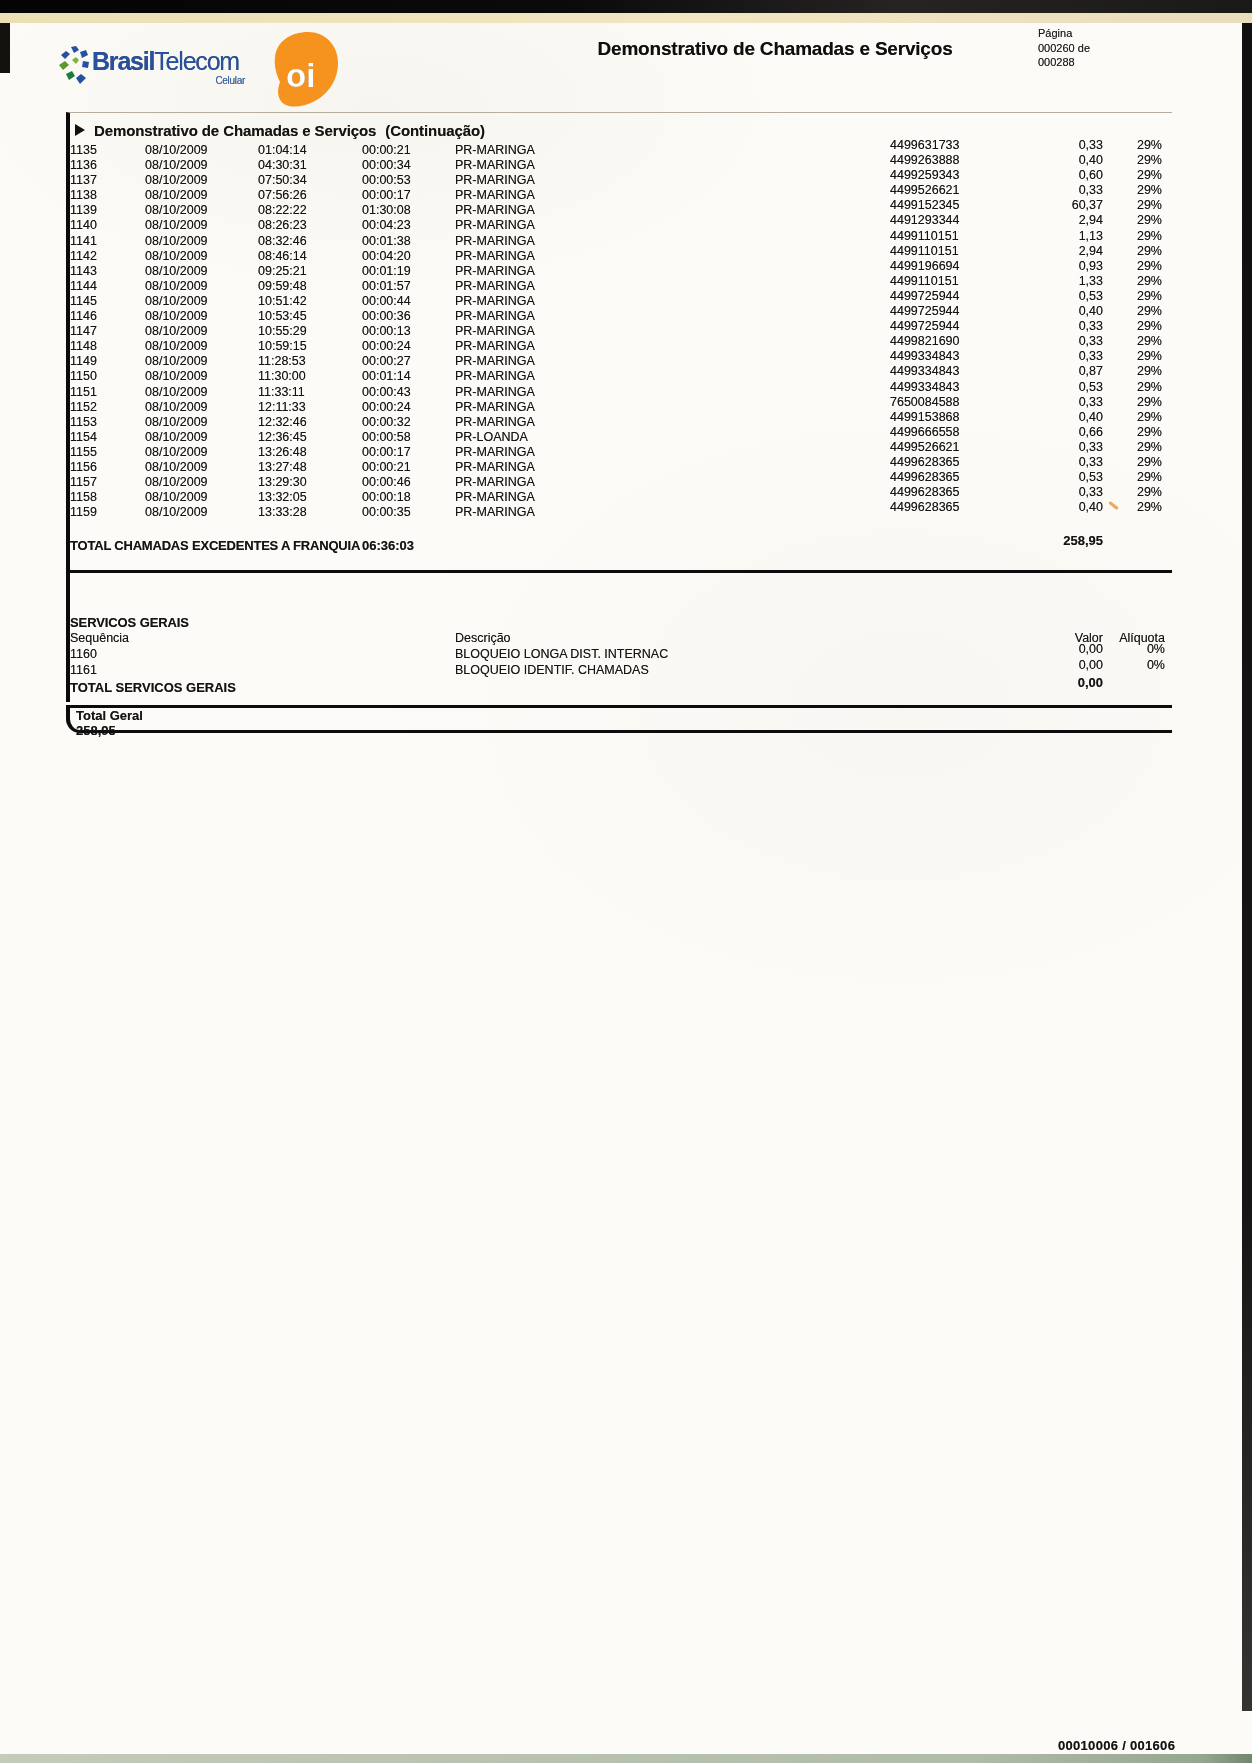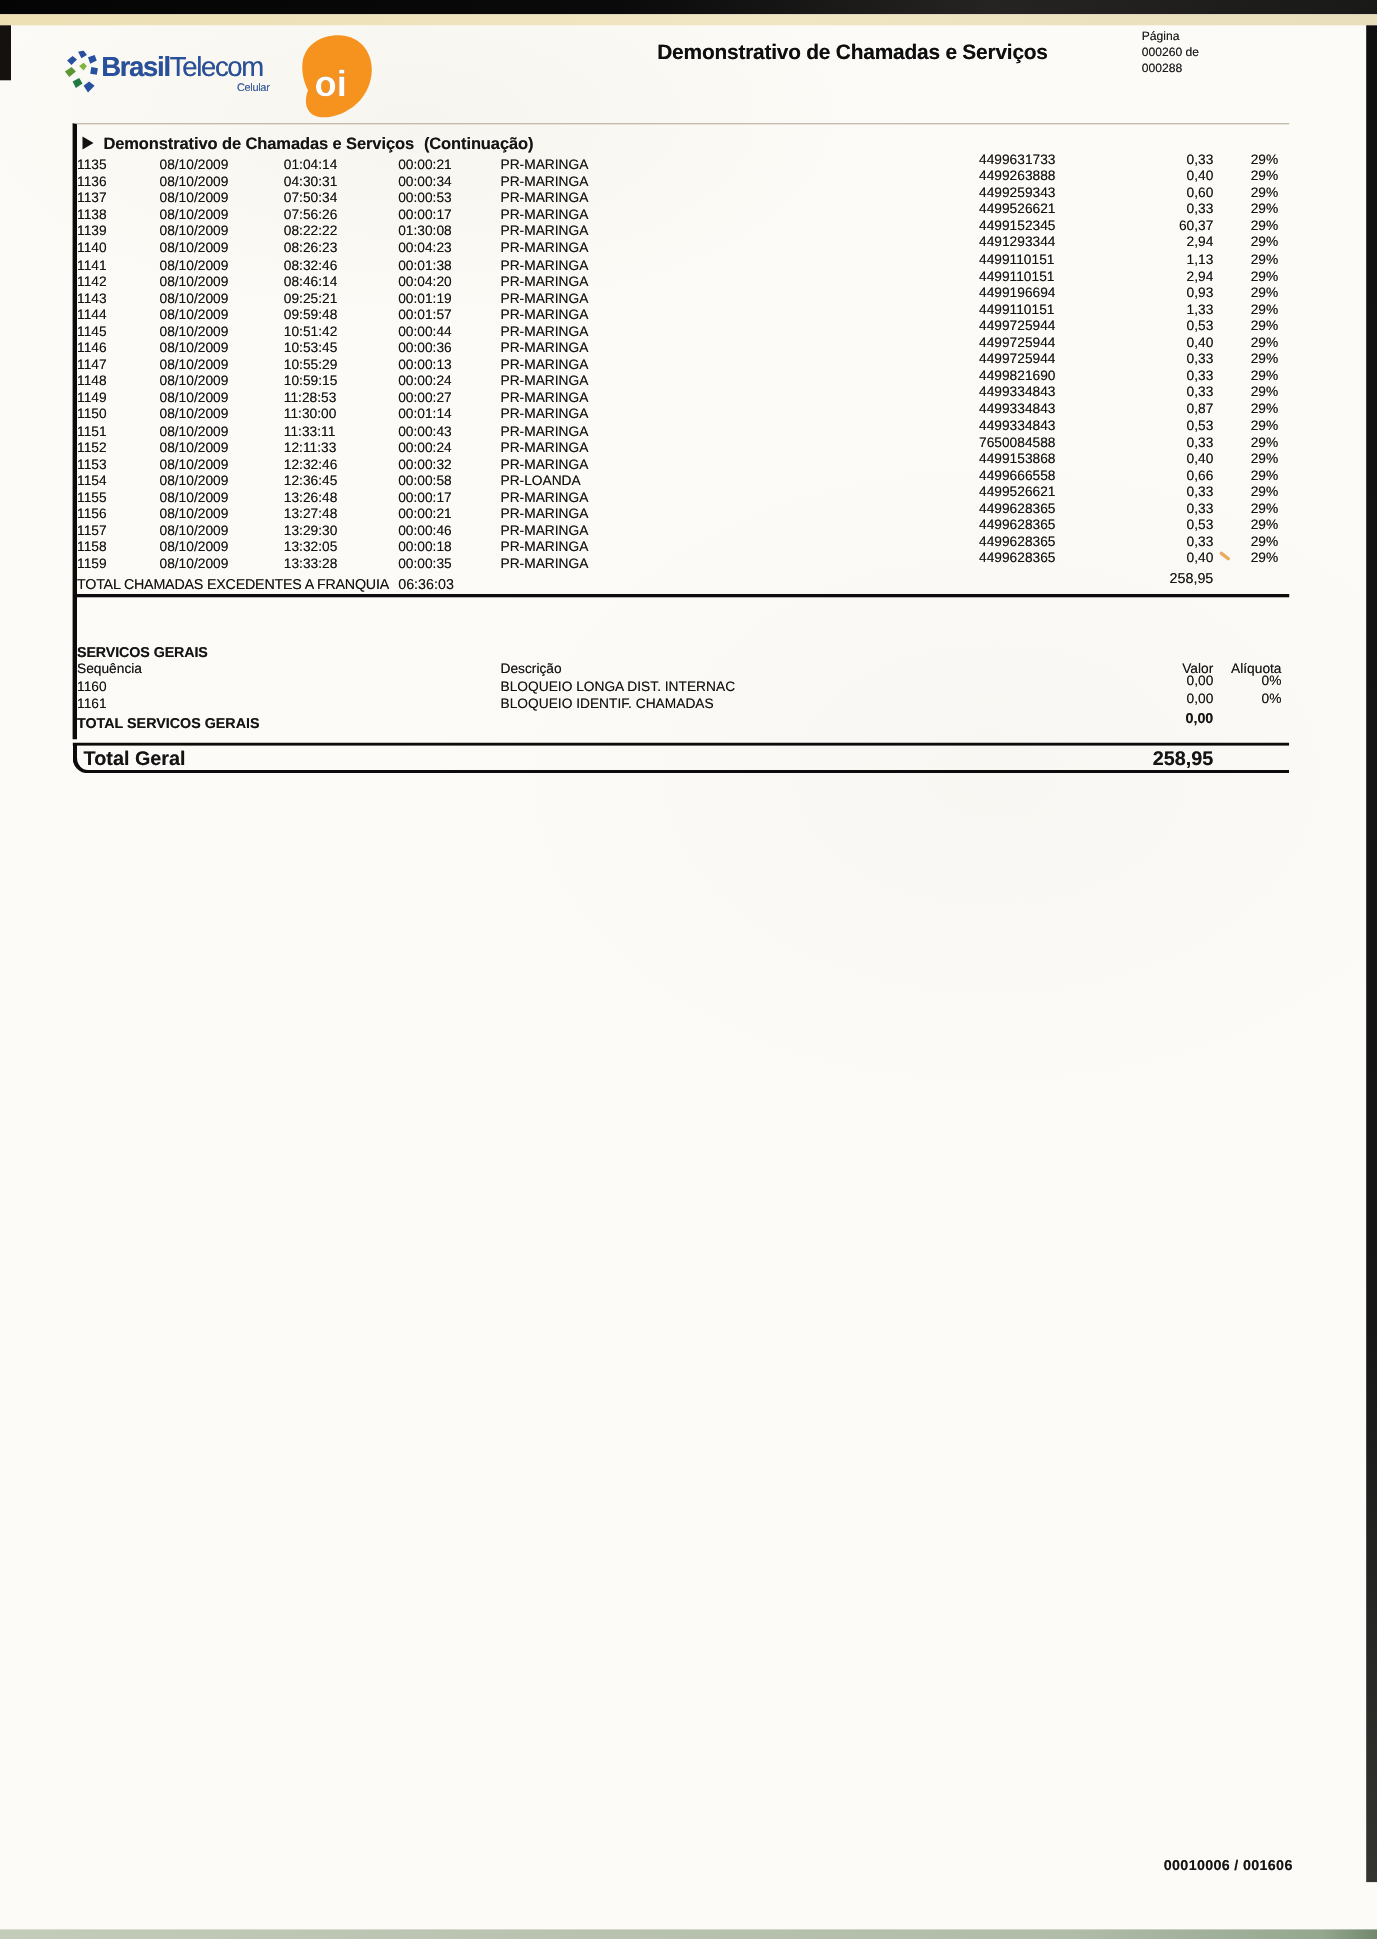--- a/index.html
+++ b/index.html
@@ -39,33 +39,33 @@
   .bill{position:absolute;left:66px;top:112px;width:1106px;font-size:12.5px;}
   .main-box{border-left:4px solid #0b0b0b;border-top:1px solid #b6ad9e;padding-top:4px;}
   .section-head{display:flex;align-items:center;gap:9px;height:26px;padding-left:5px;
     font-size:15px;font-weight:bold;letter-spacing:-0.1px;}
   .tri{width:0;height:0;border-left:10px solid #111;border-top:6px solid transparent;border-bottom:6px solid transparent;}
   .row{display:grid;grid-template-columns:75px 113px 104px 93px 435px 120px 93px 59px;
     height:15.1px;line-height:15px;}
   .cell-value,.cell-tax{text-align:right;}
   .shift-up{position:relative;top:-5px;}
   .total-row{display:grid;grid-template-columns:75px 113px 104px 93px 435px 120px 93px 59px;
-    margin-top:3px;height:16px;line-height:15px;font-weight:normal;font-size:13px;
-    padding-bottom:1px;border-bottom:3px solid #0c0c0c;}
+    margin-top:18px;height:16px;line-height:15px;font-weight:bold;font-size:13px;
+    padding-bottom:16px;border-bottom:3px solid #0c0c0c;}
   .total-row .lbl{grid-column:1/4;letter-spacing:-0.2px;}
   .services{padding-top:10px;}
   .svc-grid{display:grid;grid-template-columns:385px 450px 198px 62px;line-height:15px;}
   .svc-title{font-weight:bold;font-size:13px;height:16px;line-height:16px;letter-spacing:-0.1px;margin-top:32px;}
   .svc-headers{font-weight:normal;font-size:12.5px;height:16px;}
   .svc-row{height:15.5px;}
   .svc-total{font-weight:bold;font-size:13px;height:18px;padding-top:2px;padding-bottom:4px;}
   .grand{margin-top:3px;height:22px;border:3px solid #0c0c0c;border-left-width:4px;border-right:none;
-    border-radius:0 0 0 14px;display:flex;justify-content:space-between;align-items:center;
-    padding-left:6px;padding-right:69px;font-weight:bold;font-size:18px;}
-  .footer-code{position:absolute;left:1058px;top:1688px;font-size:13px;font-weight:bold;letter-spacing:0.3px;}
+    border-radius:0 0 0 14px;display:flex;justify-content:space-between;align-items:flex-start;
+    padding-left:6px;padding-right:69px;font-weight:bold;font-size:13px;flex-direction:column;}
+  .footer-code{position:absolute;left:1058px;top:1738px;font-size:13px;font-weight:bold;letter-spacing:0.3px;}
   .scan-text{text-shadow:0 0 .4px rgba(20,20,20,.55);}
 </style>
 </head>
 <body>
 
 <div class="canvas scan-text">
 
   <div class="topbar"></div>
   <div class="cream"></div>
   <div class="left-smudge"></div>

